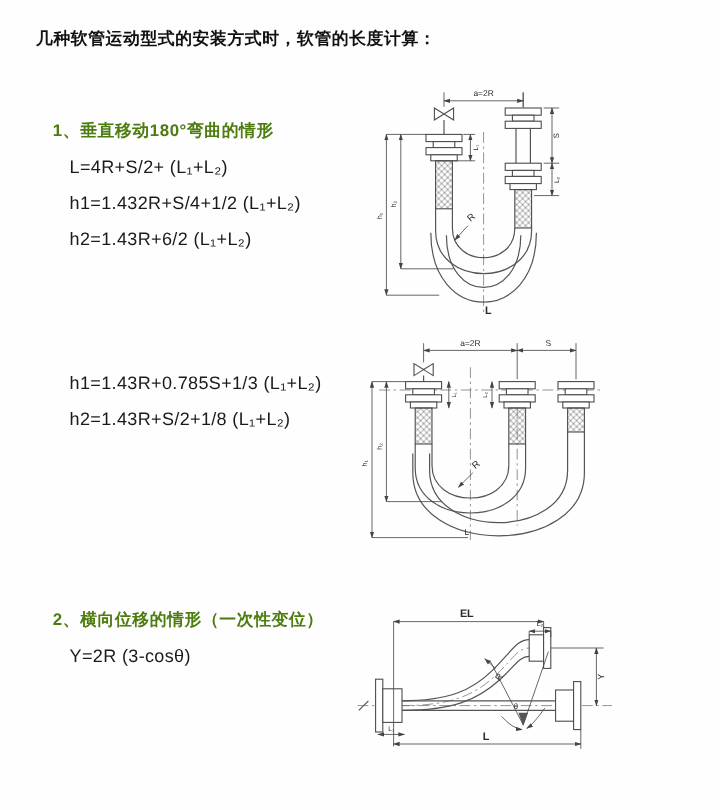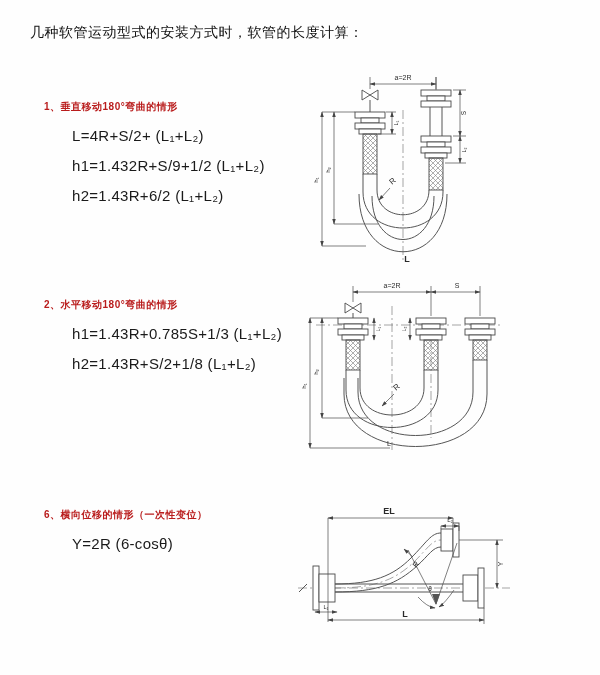--- a/index.html
+++ b/index.html
@@ -1,26 +1,26 @@
 <!DOCTYPE html>
 <html><head>
 <meta charset="utf-8">
 <style>
   html,body{margin:0;padding:0;}
   body{
     width:600px;height:675px;background:#fefefe;position:relative;overflow:hidden;
     font-family:"Liberation Sans","DejaVu Sans",sans-serif;color:#1c1c1c;
   }
   .page-title{
-    position:absolute;left:30px;top:24px;font-size:14px;font-weight:normal;
+    position:absolute;left:30px;top:24px;font-size:14px;font-weight:bold;
     letter-spacing:0.5px;color:#111;
   }
   .sec{position:absolute;left:44px;width:280px;}
-  .sec-heading{font-size:10px;font-weight:bold;color:#b91c1c;margin:0;letter-spacing:0.5px;}
-  .formula{font-size:15px;color:#1a1a1a;margin:13px 0 0 28px;letter-spacing:0.3px;white-space:nowrap;}
+  .sec-heading{font-size:14px;font-weight:bold;color:#4d7c0f;margin:0;letter-spacing:0.5px;}
+  .formula{font-size:15px;color:#1a1a1a;margin:13px 0 0 14px;letter-spacing:0.3px;white-space:nowrap;}
   #sec1{top:100px;}
   #sec2{top:298px;}
   #sec3{top:508px;}
   .diagram{position:absolute;}
   #diag1{left:308px;top:68px;}
   #diag2{left:298px;top:278px;}
   #diag3{left:295px;top:500px;}
   svg text{fill:#2a2a2a;font-family:"Liberation Sans","DejaVu Sans",sans-serif;}
   .ln{stroke:#555;stroke-width:1;fill:none;}
   .dim{stroke:#4a4a4a;stroke-width:0.7;fill:none;}
@@ -41,21 +41,21 @@
       <path d="M0,1.8 L10,5 L0,8.2 Z" fill="#444"></path>
     </marker>
   </defs>
 </svg>
 
 <div class="page-title">几种软管运动型式的安装方式时，软管的长度计算：</div>
 
 <div class="sec" id="sec1">
   <p class="sec-heading">1、垂直移动180°弯曲的情形</p>
   <p class="formula">L=4R+S/2+ (L₁+L₂)</p>
-  <p class="formula">h1=1.432R+S/9+1/2 (L₁+L₂)</p>
+  <p class="formula">h1=1.432R+S/4+1/2 (L₁+L₂)</p>
   <p class="formula">h2=1.43R+6/2 (L₁+L₂)</p>
 </div>
 
 <svg id="diag1" class="diagram" width="240" height="198" viewBox="0 0 240 198">
   <g>
     <path class="cl" d="M95,42 V192"></path>
   </g>
   <g>
     <path class="dim" d="M62,9 V21 M128,9 V21"></path>
     <line class="dim" x1="62" y1="16" x2="128" y2="16" marker-start="url(#ah)" marker-end="url(#ah)"></line>
@@ -110,21 +110,20 @@
     <text font-size="6" text-anchor="middle" transform="translate(22,102) rotate(-90)">h₂</text>
   </g>
   <g>
     <line class="dim" x1="82" y1="120" x2="71" y2="132" marker-end="url(#ah)"></line>
     <text font-size="8" transform="translate(84,117) rotate(-40)">R</text>
   </g>
   <text x="99" y="194" font-size="9" font-weight="bold" text-anchor="middle">L</text>
 </svg>
 
 <div class="sec" id="sec2">
-  <p class="sec-heading">2、水平移动180°弯曲的情形</p>
   <p class="formula">h1=1.43R+0.785S+1/3 (L₁+L₂)</p>
   <p class="formula">h2=1.43R+S/2+1/8 (L₁+L₂)</p>
 </div>
 
 <svg id="diag2" class="diagram" width="296" height="182" viewBox="0 0 296 182">
   <g>
     <path class="cl" d="M18,47 H205 M94,28 V172 M133,62 V160"></path>
   </g>
   <g>
     <path class="dim" d="M55,8 V24 M133,8 V38 M182,8 V38"></path>
@@ -178,22 +177,22 @@
     <text font-size="6" text-anchor="middle" transform="translate(20,94) rotate(-90)">h₂</text>
   </g>
   <g>
     <line class="dim" x1="96" y1="116" x2="84" y2="128" marker-end="url(#ah)"></line>
     <text font-size="8" transform="translate(98,113) rotate(-40)">R</text>
   </g>
   <text x="91" y="168" font-size="7" text-anchor="middle">L</text>
 </svg>
 
 <div class="sec" id="sec3">
-  <p class="sec-heading">6、横向位移的情形（一次性变位）</p>
-  <p class="formula">Y=2R (6-cosθ)</p>
+  <p class="sec-heading">2、横向位移的情形（一次性变位）</p>
+  <p class="formula">Y=2R (3-cosθ)</p>
 </div>
 
 <svg id="diag3" class="diagram" width="300" height="152" viewBox="0 0 300 152">
   <g>
     <path class="cl" d="M3,88 H215"></path>
     <path class="ln" d="M4,92 L12,84"></path>
     <path class="cl" d="M40,88 C80,88 100,80 119,62 C133,48 137,40 146,40 H158"></path>
   </g>
   <g>
     <rect class="fl" x="18" y="66" width="6" height="44"></rect>

